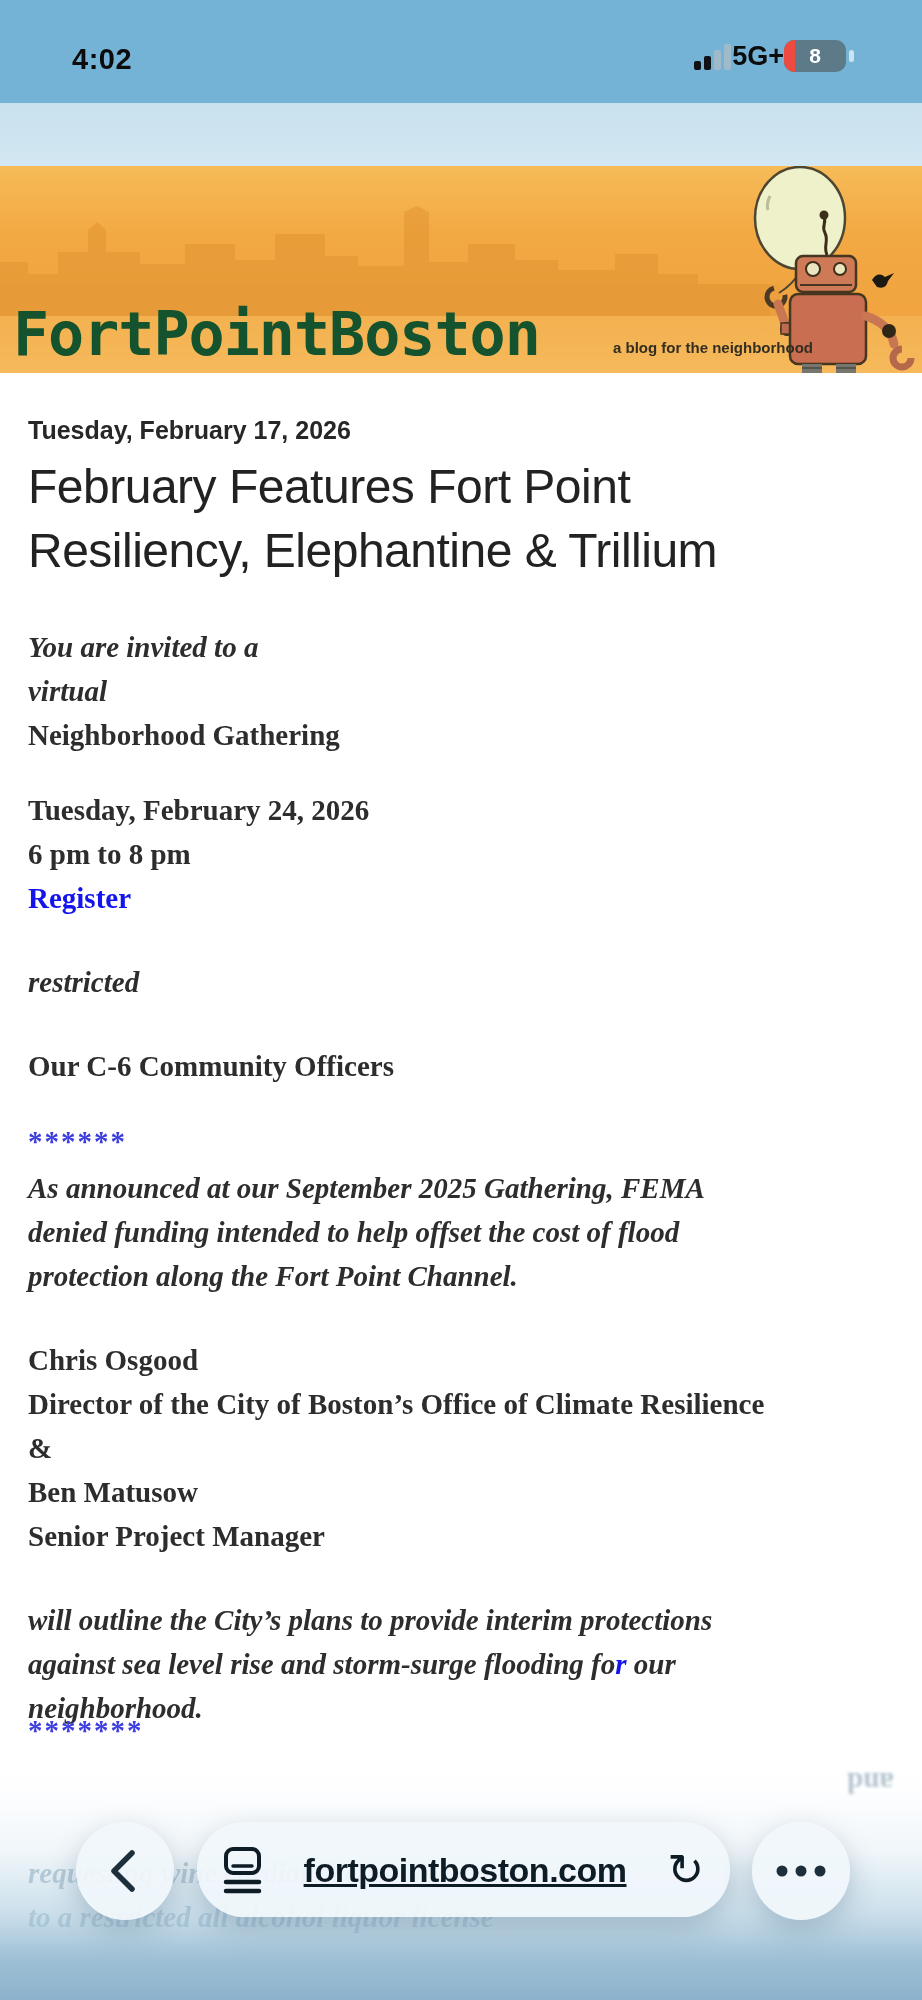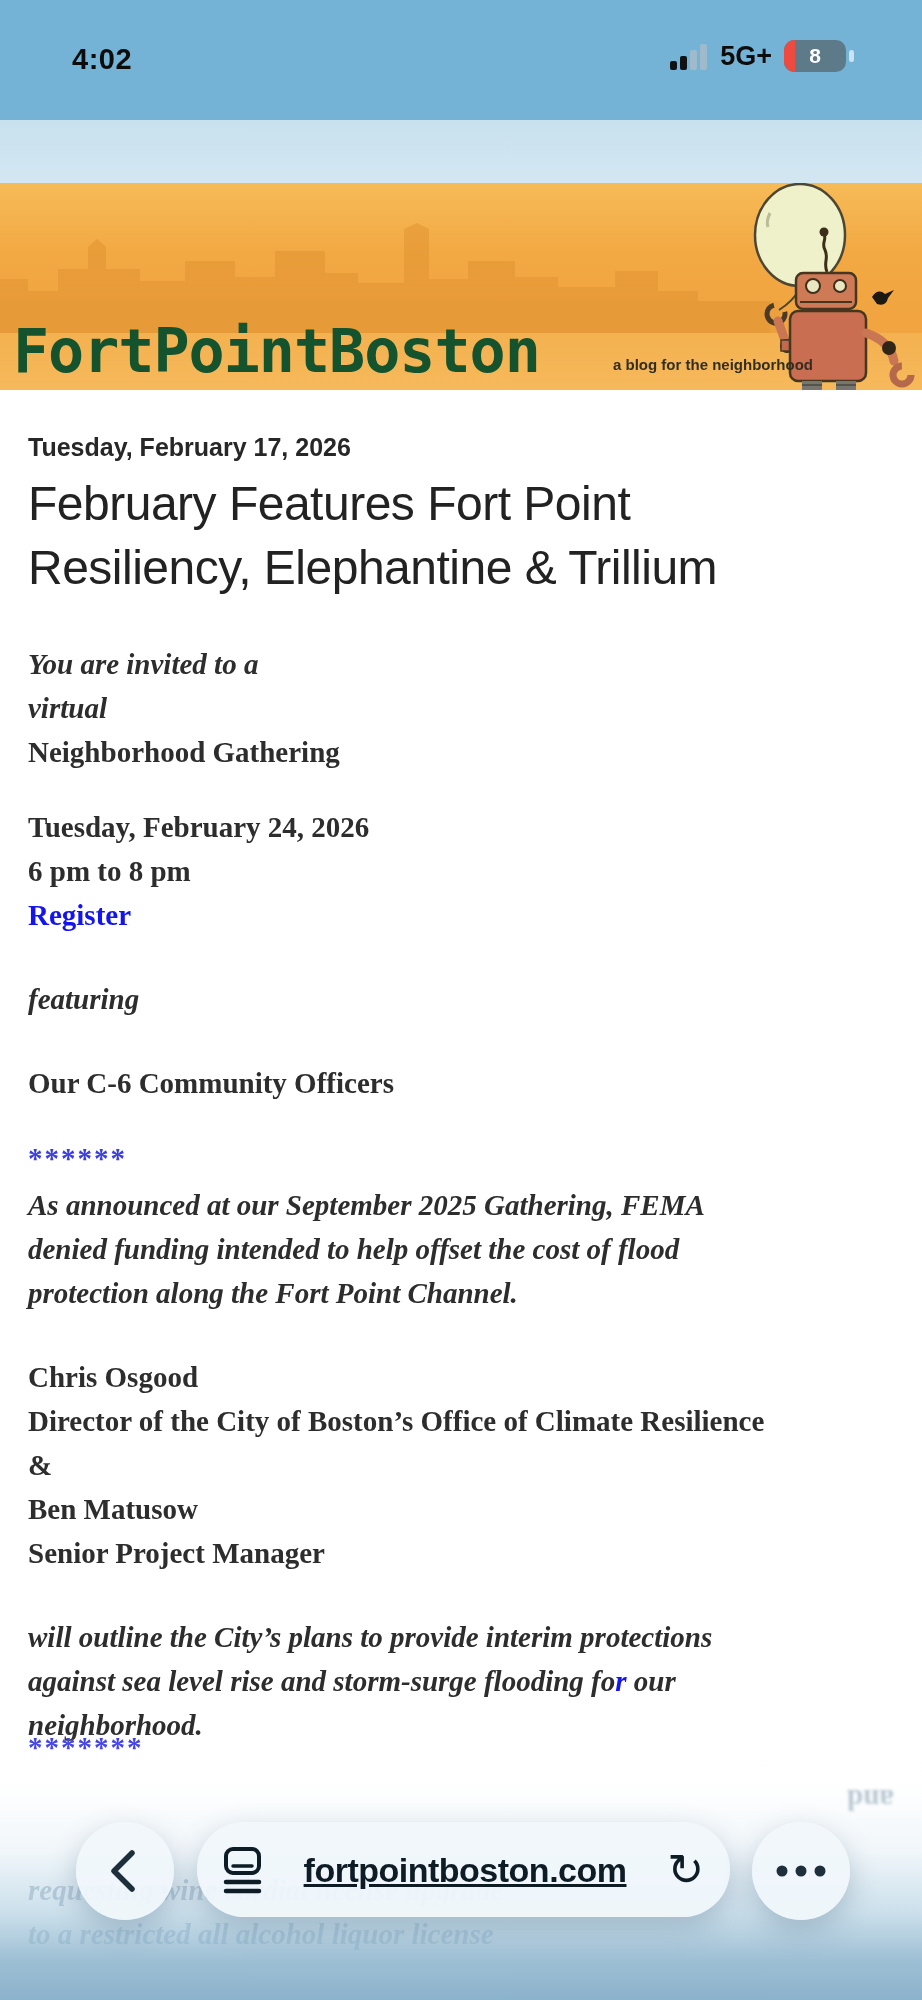--- a/index.html
+++ b/index.html
@@ -1,22 +1,22 @@
 <!DOCTYPE html>
 <html><head>
 <meta charset="utf-8">
 <style>
   * { margin:0; padding:0; box-sizing:border-box; }
   body { background:#fff; font-family:"Liberation Sans", sans-serif; }
   .screen { position:relative; width:922px; height:2000px; margin:0 auto; background:#ffffff; overflow:hidden; }
 
   
-  .status-bar { position:relative; height:120px; background:#75b3d6; }
+  .status-bar { position:relative; height:103px; background:#75b3d6; }
   .time { position:absolute; left:72px; top:42px; font:700 29px/34px "Liberation Sans", sans-serif; color:#0c0c0c; letter-spacing:.5px; }
-  .status-right { position:absolute; right:66px; top:40px; display:flex; align-items:center; gap:12px; }
+  .status-right { position:absolute; right:66px; top:40px; display:flex; align-items:center; }
   .net-label { font:700 27px/32px "Liberation Sans", sans-serif; color:#0c0c0c; }
   .battery-num { position:absolute; left:0; top:0; width:62px; height:32px; text-align:center; font:700 21px/32px "Liberation Sans", sans-serif; color:#fff; }
 
   
   .chrome-strip { height:63px; background:linear-gradient(180deg,#c9e1ee,#d2e7f2); }
 
   
   .banner { position:relative; height:207px; overflow:hidden; }
   .banner svg { position:absolute; inset:0; display:block; }
   .logo { position:absolute; left:13px; bottom:8px; font:700 60px/62px "DejaVu Sans Mono", monospace; letter-spacing:-1px; color:#14532d; }
@@ -131,21 +131,21 @@
   <main class="post">
     <div class="post-date">Tuesday, February 17, 2026</div>
     <h1 class="post-title"><span>February Features Fort Point</span><br><span>Resiliency, Elephantine &amp; Trillium</span></h1>
     <div class="post-body">
         <div class="line bi">You are invited to a</div>
         <div class="line bi">virtual</div>
         <div class="line">Neighborhood Gathering</div>
         <div class="line" style="margin-top: 31px;">Tuesday, February 24, 2026</div>
         <div class="line">6 pm to 8 pm</div>
         <div class="line link">Register</div>
-        <div class="line bi" style="margin-top: 40px;">featuring</div>
+        <div class="line bi" style="margin-top: 40px;">restricted</div>
         <div class="line" style="margin-top: 40px;">Our C-6 Community Officers</div>
         <div class="line stars" style="margin-top: 31px;">******</div>
         <div class="line bi" style="margin-top: 3px;">As announced at our September 2025 Gathering, FEMA</div>
         <div class="line bi">denied funding intended to help offset the cost of flood</div>
         <div class="line bi">protection along the Fort Point Channel.</div>
         <div class="line" style="margin-top: 40px;">Chris Osgood</div>
         <div class="line">Director of the City of Boston’s Office of Climate Resilience</div>
         <div class="line">&amp;</div>
         <div class="line">Ben Matusow</div>
         <div class="line">Senior Project Manager</div>

